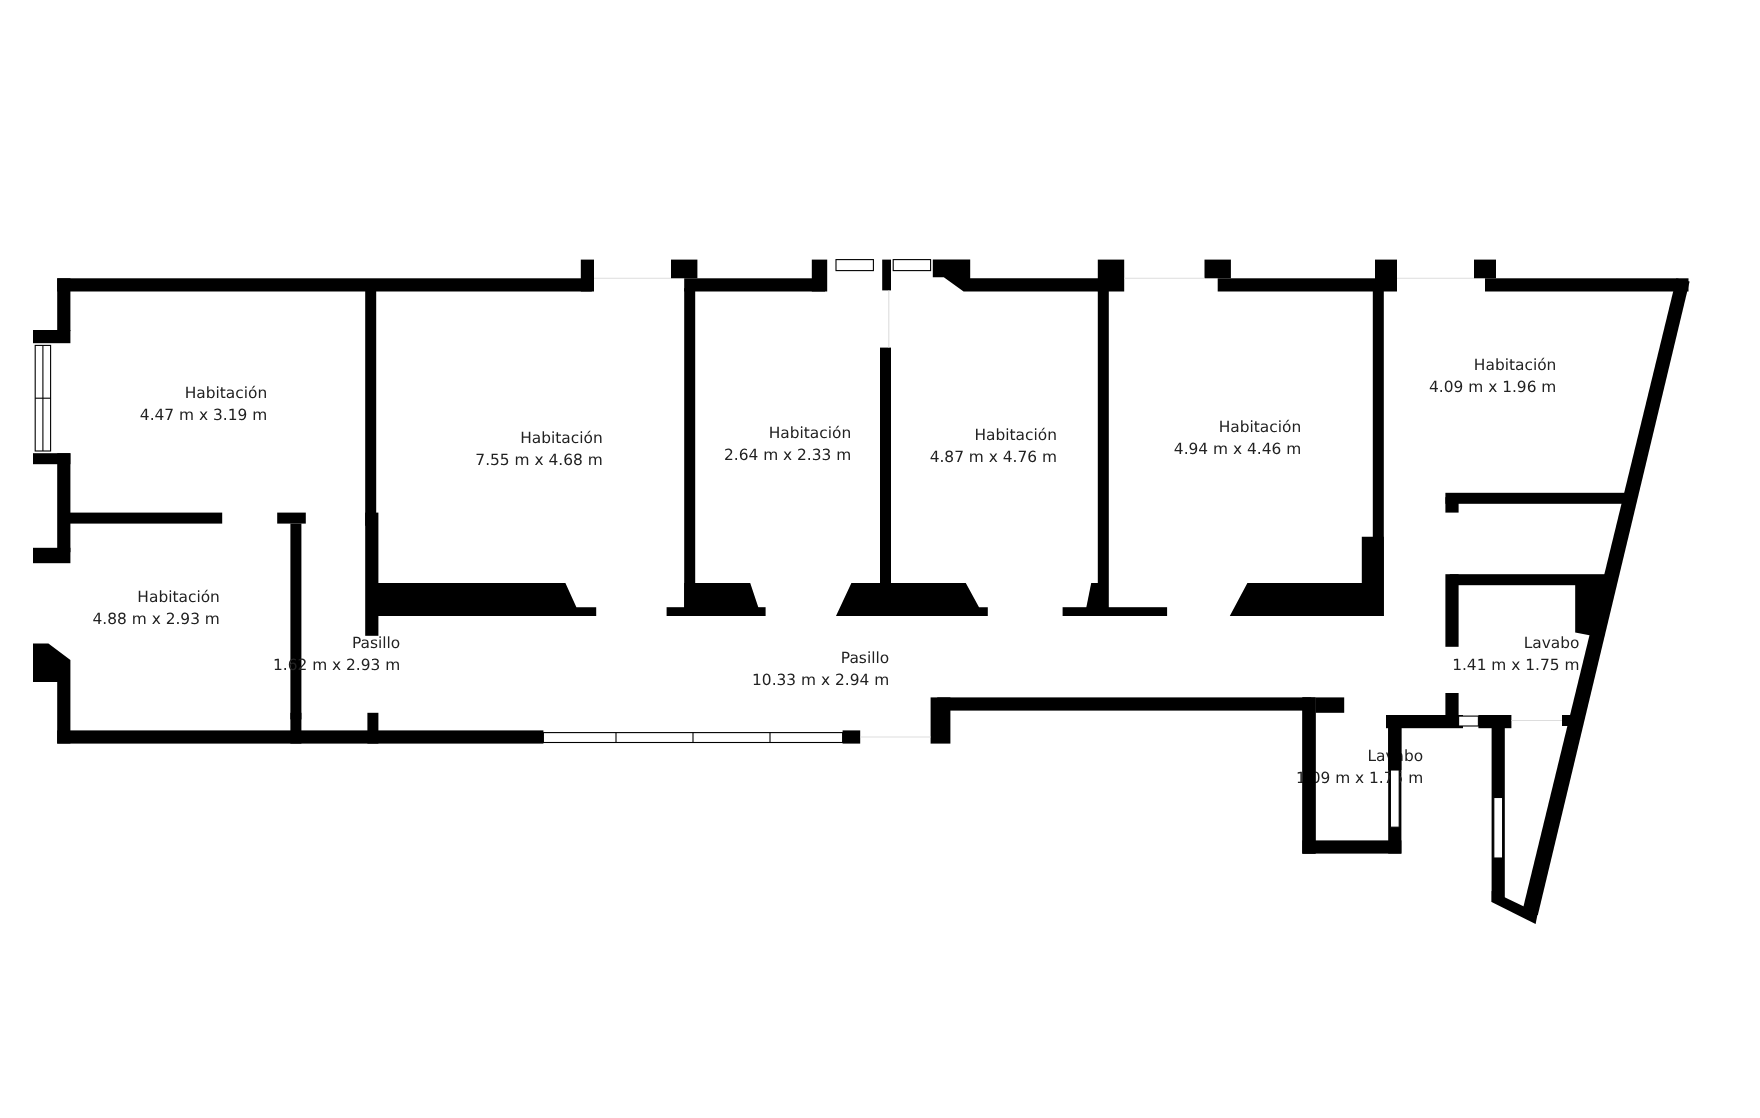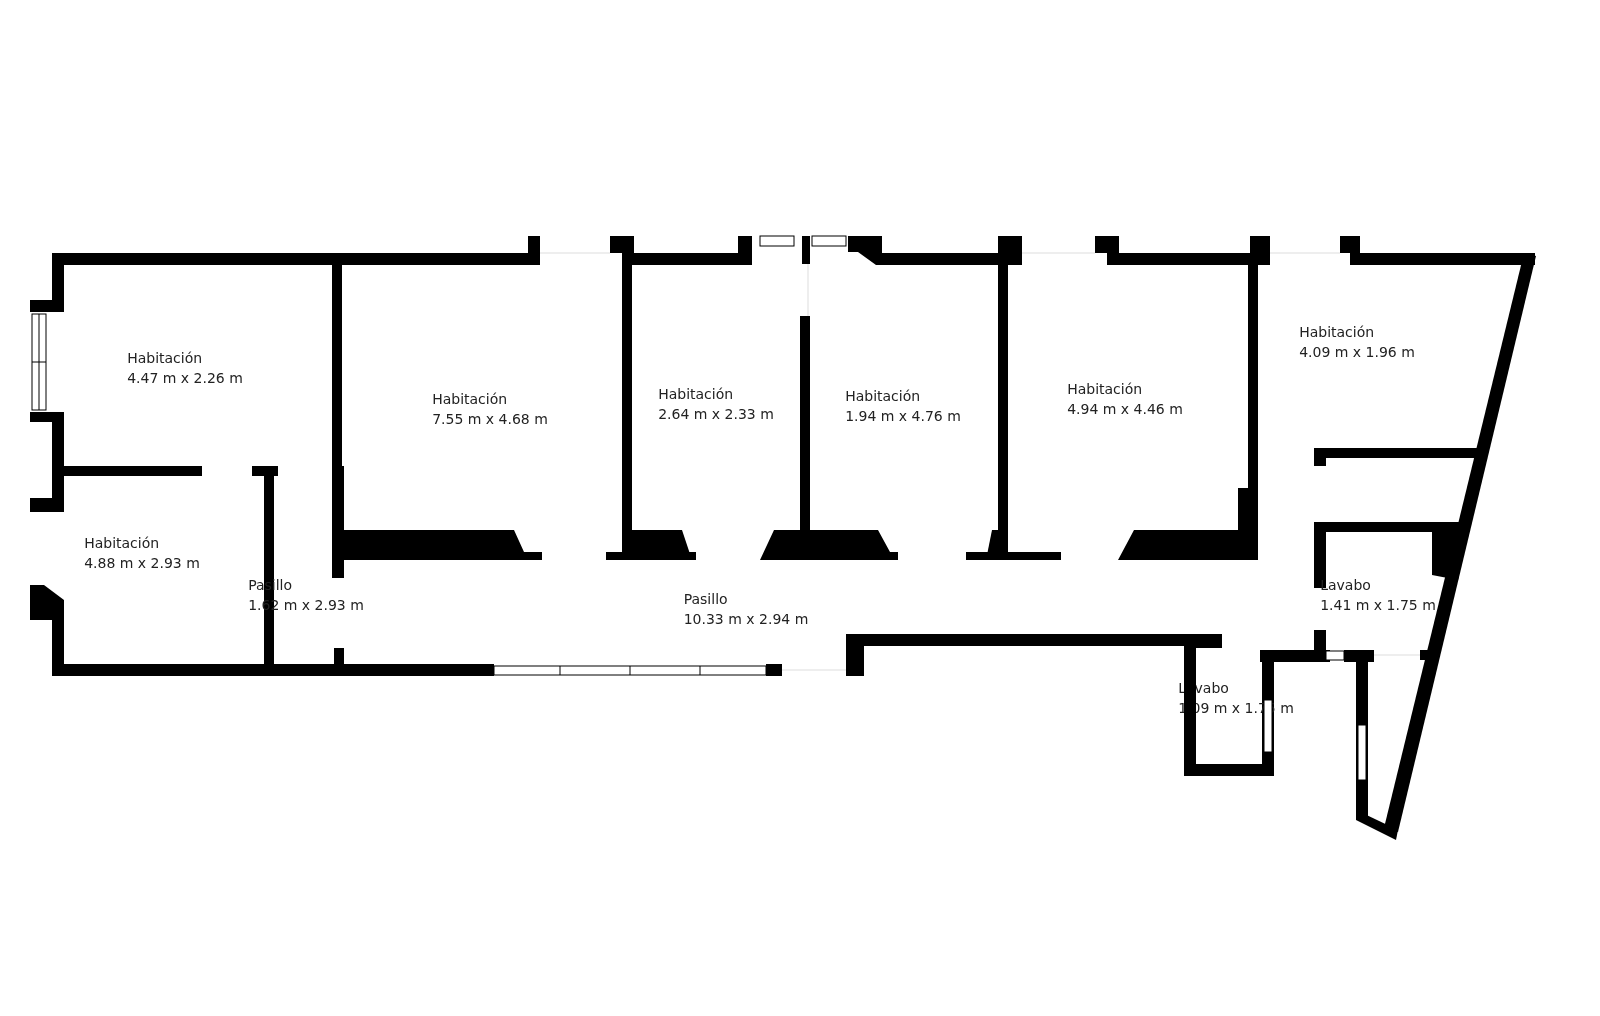--- a/index.html
+++ b/index.html
@@ -1,18 +1,18 @@
 <!DOCTYPE html>
 <html><head>
 <meta charset="utf-8">
 <style>
   html, body { margin:0; padding:0; background:#ffffff; }
   body { width:1600px; height:1016px; position:relative; overflow:hidden; font-family:"DejaVu Sans", sans-serif; }
   #plan { position:absolute; left:0; top:0; width:1600px; height:1016px; }
-  .lbl { position:absolute; text-align:left; color:#222; font-size:14px; line-height:20px; white-space:nowrap; transform:translateX(-50%); }
+  .lbl { position:absolute; text-align:right; color:#222; font-size:14px; line-height:20px; white-space:nowrap; transform:translateX(-50%); }
   .lbl span { display:block; }
 </style>
 </head>
 <body>
 
 <svg id="plan" viewBox="0 0 1600 1016" xmlns="http://www.w3.org/2000/svg">
   <g fill="#000" stroke="none">
 
     <rect x="52" y="253" width="486" height="12"></rect>
     <rect x="528" y="236" width="12" height="29"></rect>
@@ -99,41 +99,41 @@
     <line x1="1270" y1="253" x2="1340" y2="253"></line>
     <line x1="782" y1="670" x2="846" y2="670"></line>
     <line x1="808" y1="264" x2="808" y2="316"></line>
     <line x1="1374" y1="655" x2="1420" y2="655"></line>
   </g>
 </svg>
 
 <div id="labels">
   <div class="lbl" style="left:185px;top:348px;">
     <span>Habitación</span>
-    <span>4.47 m x 2.26 m</span>
+    <span>4.47 m x 3.19 m</span>
   </div>
   <div class="lbl" style="left:142px;top:533px;">
     <span>Habitación</span>
     <span>4.88 m x 2.93 m</span>
   </div>
   <div class="lbl" style="left:306px;top:575px;">
     <span>Pasillo</span>
     <span>1.62 m x 2.93 m</span>
   </div>
   <div class="lbl" style="left:490px;top:389px;">
     <span>Habitación</span>
     <span>7.55 m x 4.68 m</span>
   </div>
   <div class="lbl" style="left:716px;top:384px;">
     <span>Habitación</span>
     <span>2.64 m x 2.33 m</span>
   </div>
   <div class="lbl" style="left:903px;top:386px;">
     <span>Habitación</span>
-    <span>1.94 m x 4.76 m</span>
+    <span>4.87 m x 4.76 m</span>
   </div>
   <div class="lbl" style="left:1125px;top:379px;">
     <span>Habitación</span>
     <span>4.94 m x 4.46 m</span>
   </div>
   <div class="lbl" style="left:1357px;top:322px;">
     <span>Habitación</span>
     <span>4.09 m x 1.96 m</span>
   </div>
   <div class="lbl" style="left:746px;top:589px;">

